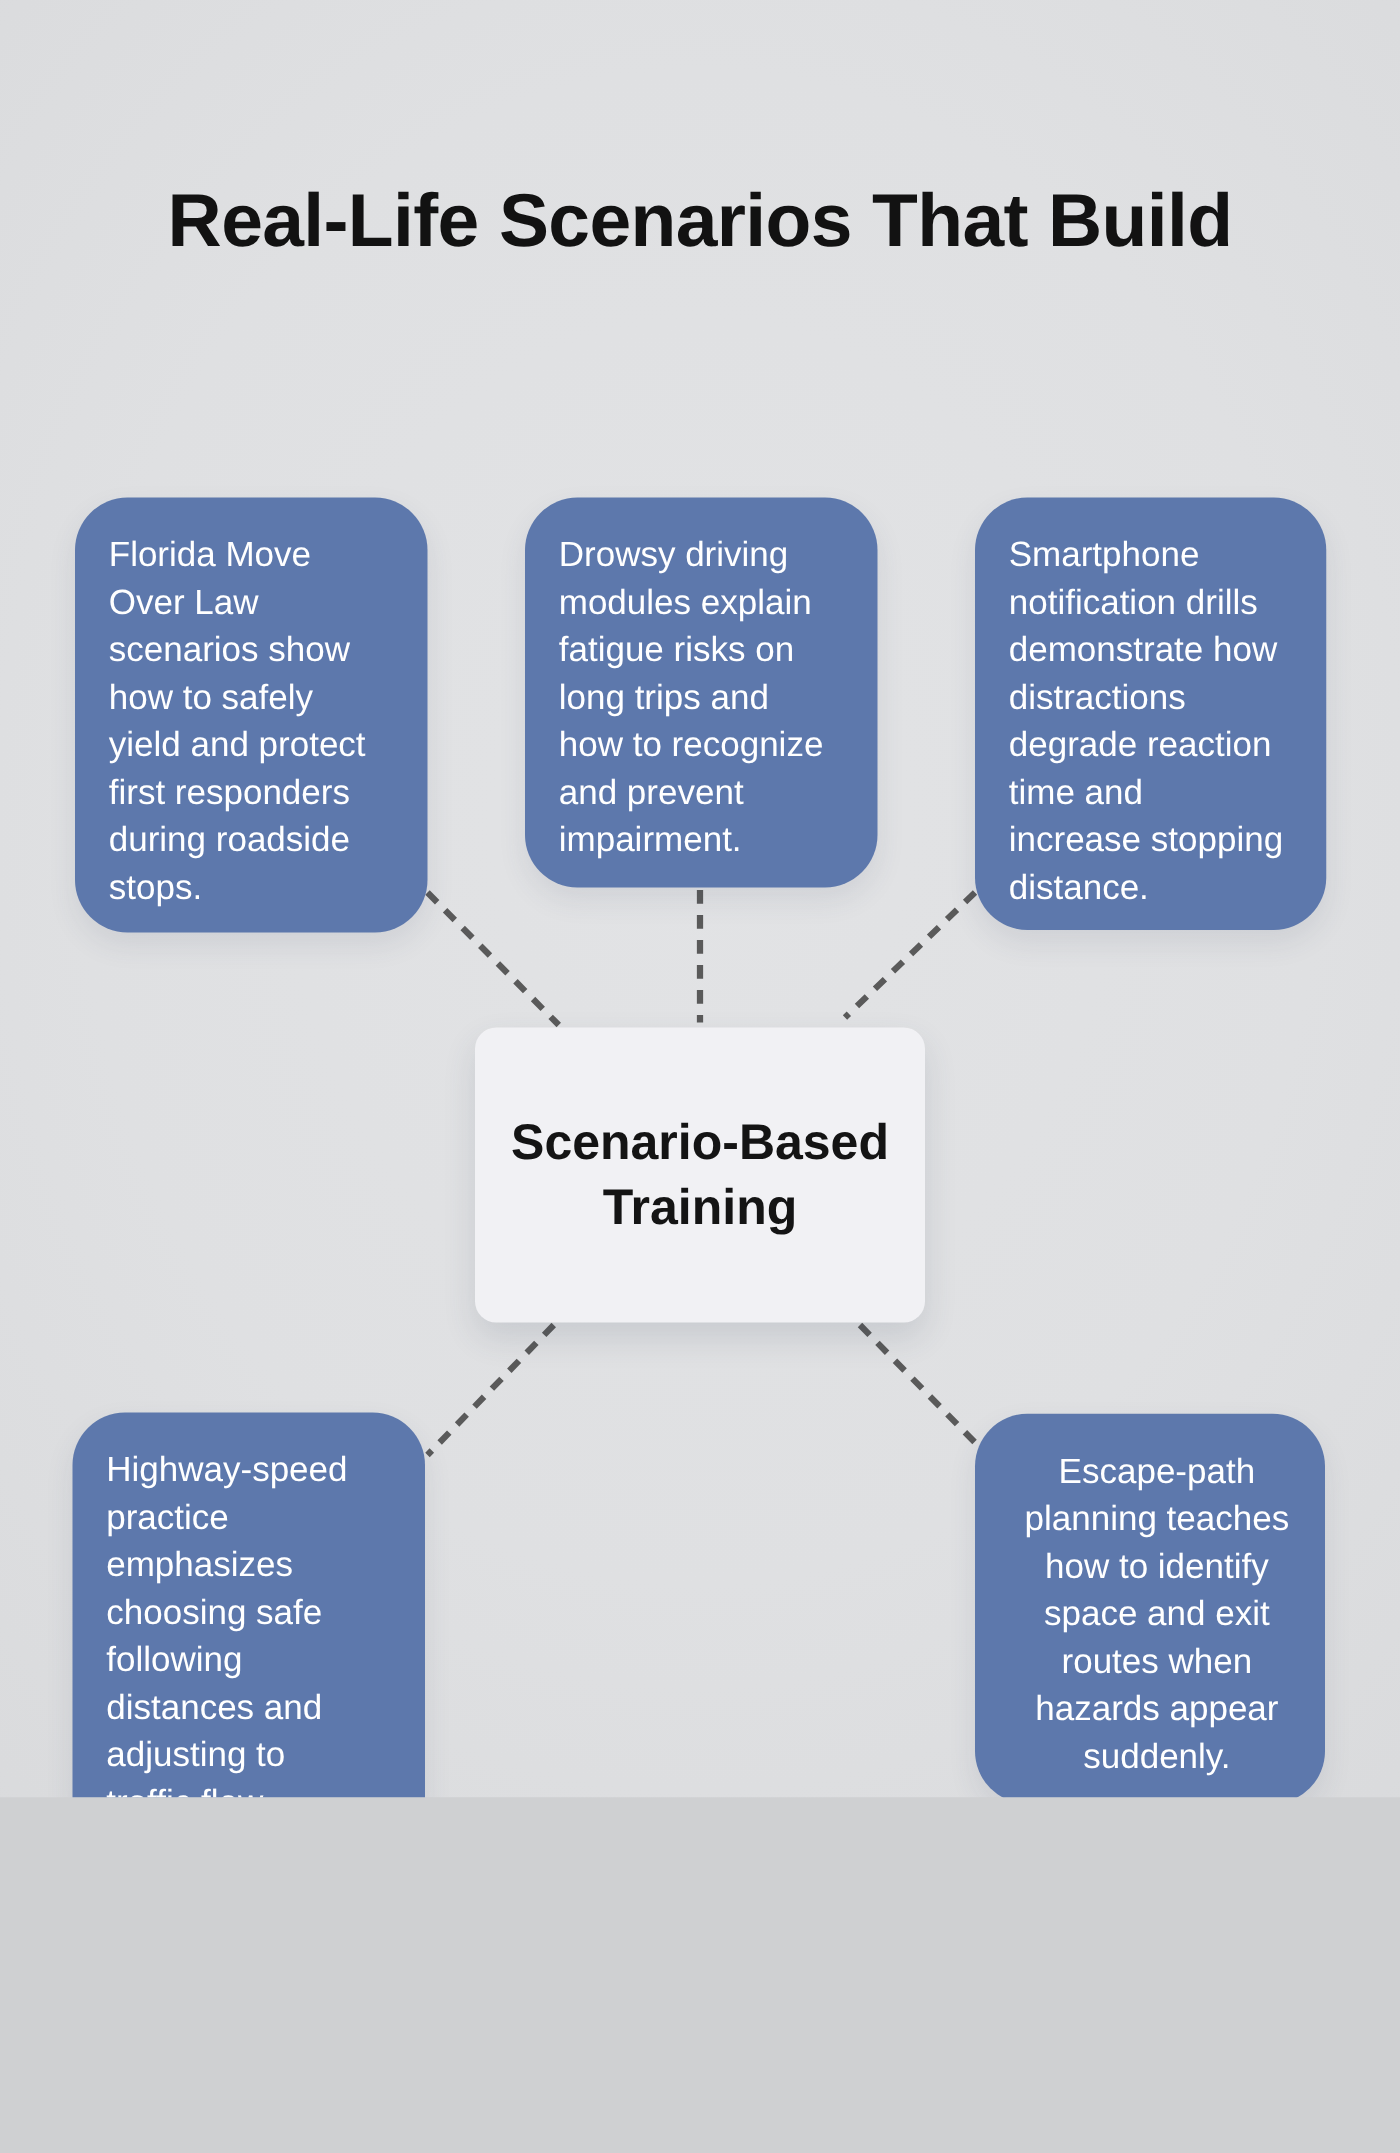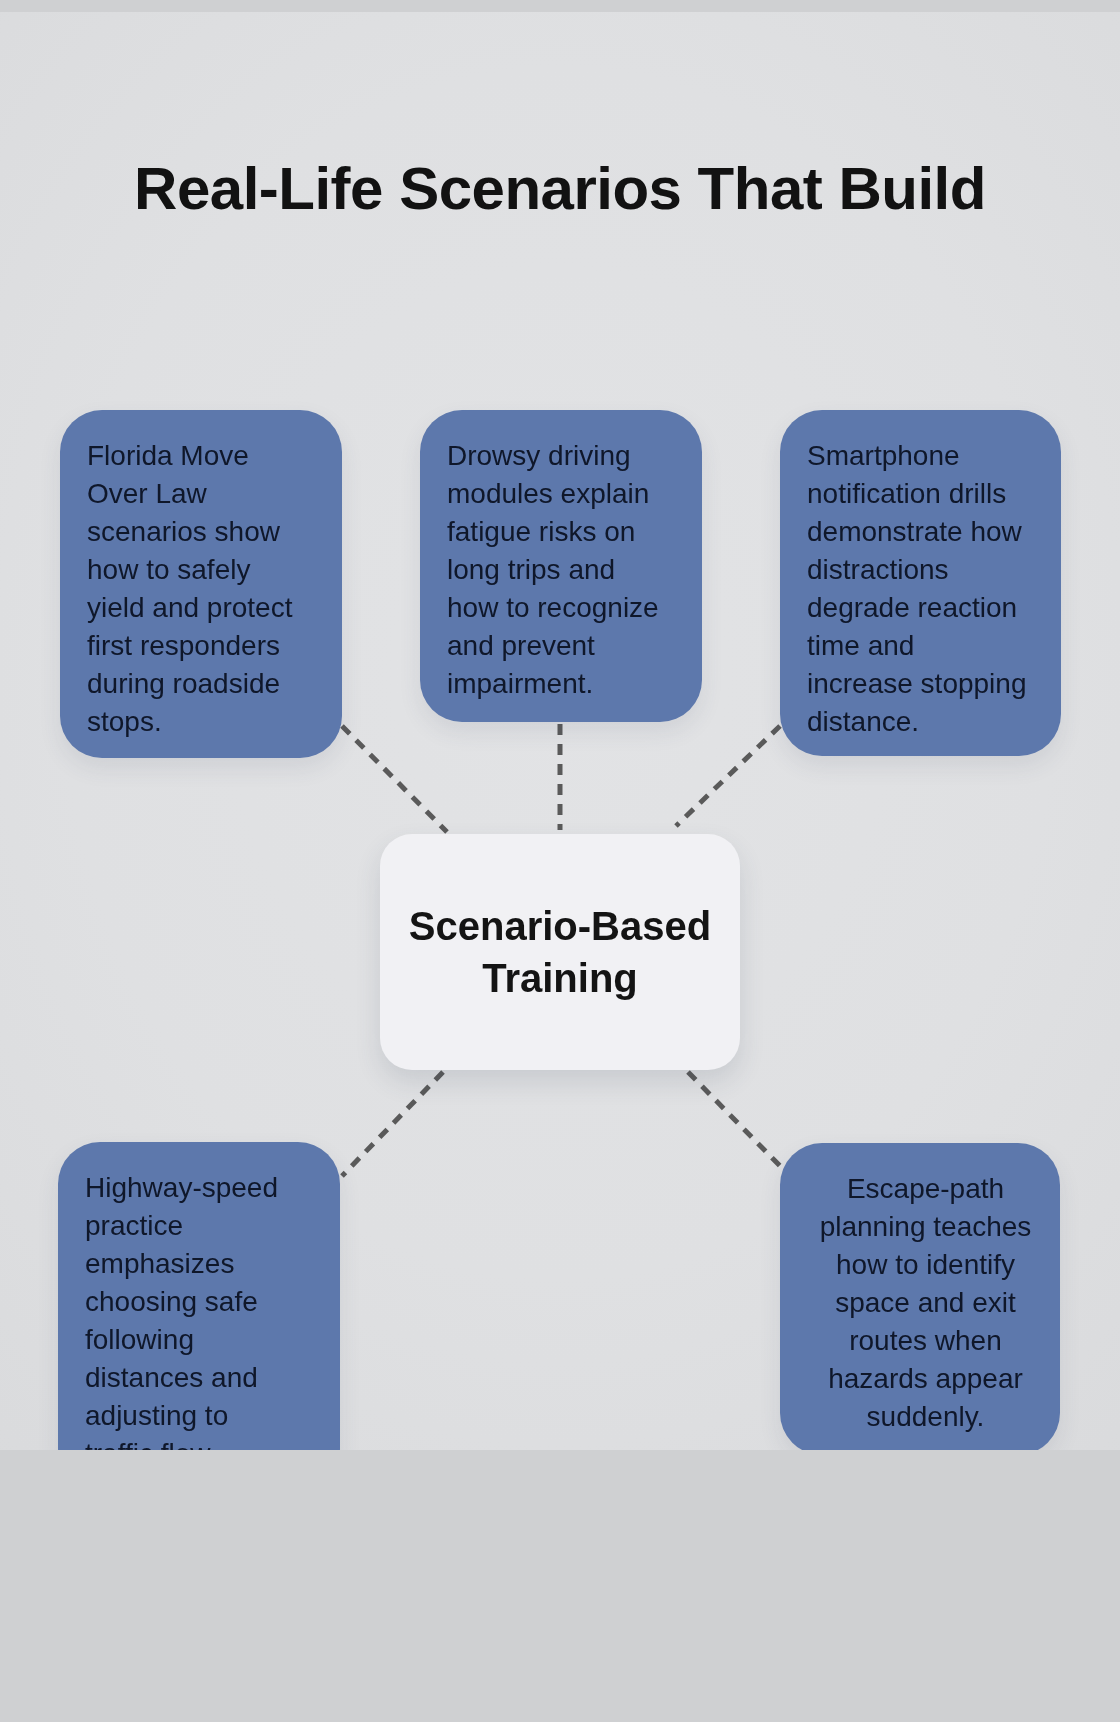--- a/index.html
+++ b/index.html
@@ -4,21 +4,21 @@
 <style>
   html, body {
     margin: 0;
     padding: 0;
     background: #cfd0d2;
   }
   .canvas {
     position: relative;
     width: 1120px;
     height: 1438px;
-    margin: 12px auto;
+    margin: 0 auto;
     overflow: hidden;
     font-family: "Liberation Sans", sans-serif;
     background: radial-gradient(ellipse 900px 1100px at 50% 46%, #e2e3e5 0%, #dfe0e2 55%, #d9dadc 100%);
   }
   .title {
     position: absolute;
     top: 96px;
     left: 0;
     right: 0;
     text-align: center;
@@ -31,39 +31,39 @@
   .title span { display: block; }
   .connectors {
     position: absolute;
     top: 0; left: 0;
     pointer-events: none;
   }
   .card {
     position: absolute;
     background: #5d78ac;
     border-radius: 42px;
-    color: #0f172a;
+    color: #ffffff;
     font-size: 28px;
     line-height: 38px;
     padding: 27px 16px 24px 27px;
     box-sizing: border-box;
     white-space: pre-line;
     box-shadow: 0 10px 22px rgba(60,70,95,0.10);
   }
   .card-top-left     { left: 60px;  top: 398px; width: 282px; height: 348px; }
   .card-top-middle   { left: 420px; top: 398px; width: 282px; height: 312px; }
   .card-top-right    { left: 780px; top: 398px; width: 281px; height: 346px; }
   .card-bottom-left  { left: 58px;  top: 1130px; width: 282px; height: 348px; }
   .card-bottom-right { left: 780px; top: 1131px; width: 280px; height: 312px; text-align: center; }
   .center-node {
     position: absolute;
     left: 380px; top: 822px;
     width: 360px; height: 236px;
     background: #f1f1f4;
-    border-radius: 32px;
+    border-radius: 17px;
     display: flex;
     align-items: center;
     justify-content: center;
     text-align: center;
     font-weight: 700;
     font-size: 40px;
     line-height: 52px;
     color: #141414;
     white-space: pre-line;
     box-shadow: 0 12px 26px rgba(60,70,95,0.14);

